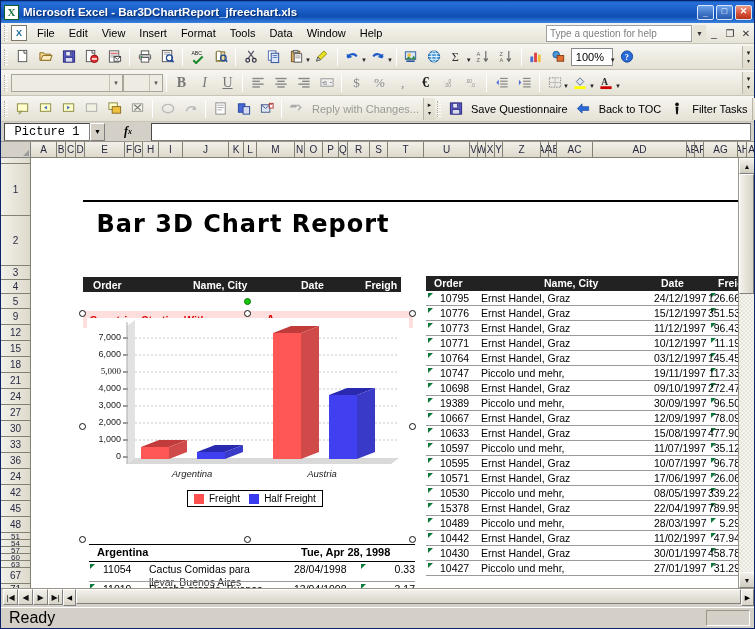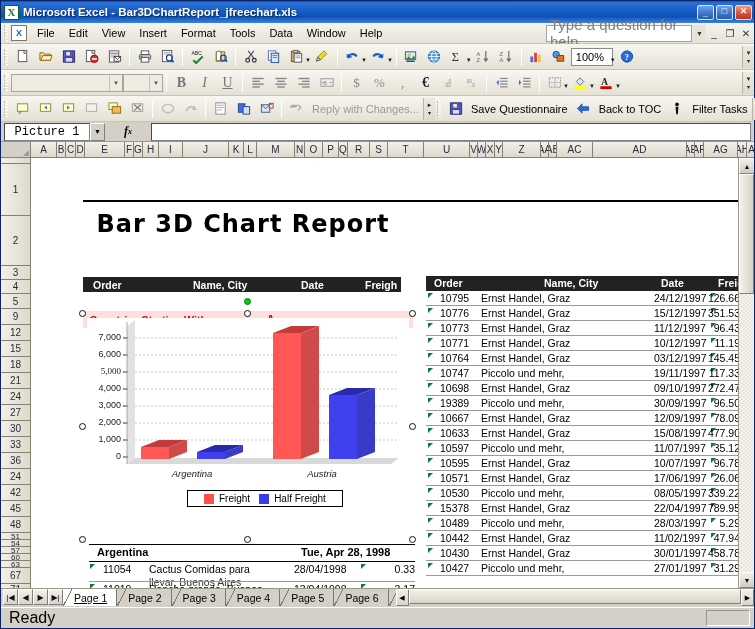--- a/index.html
+++ b/index.html
@@ -75,21 +75,21 @@
     display:flex;align-items:center;justify-content:center;
     color:#1a6a9a;font-size:9px;font-weight:bold;
   }
   .menu-item {
     padding: 2px 7px; font-size: 11px; color: #000; white-space: nowrap;
   }
   .menu-spacer { flex: 1; }
   .askbox {
     width: 146px; height: 17px;
     background: #fff; border: 1px solid #a0a0a0;
-    font-size: 15px; color: #808080;
+    font-size: 10px; color: #808080;
     padding: 1px 3px; display: flex; align-items: center;
     margin-right: 1px;
   }
   .dropbtn {
     width: 13px; height: 17px;
     background: #e6e3d7; border: 1px solid transparent;
     display: flex; align-items: center; justify-content: center;
     font-size: 7px; color: #333;
   }
   .mdibtn {
@@ -223,21 +223,21 @@
     font-size: 10.5px; font-style: italic; font-weight: bold;
     color: #e00000; text-decoration: underline;
   }
   .csw-a { font-size: 12px; font-weight: bold; color: #e00000; font-style: normal;}
 
   .chartbox { position: absolute; background: #fff; }
   .axis-lbl { position: absolute; font-size: 9px; color: #222; text-align: right; }
   .cat-lbl { position: absolute; font-size: 9.5px; color: #222; font-style: italic; text-align:center;}
   .legend {
     position: absolute; border: 1px solid #000; background:#fff;
-    display: flex; align-items: center; gap: 5px; padding: 2px 16px;
+    display: flex; align-items: center; gap: 5px; padding: 2px 6px;
     font-size: 10px;
   }
   .lg-sw { width: 10px; height: 10px; display:inline-block; }
 
   .grp-row { position: absolute; font-size: 11px; font-weight: bold; color:#000; }
   .grp-rule { position: absolute; border-bottom: 1px solid #000; }
   .drow { position: absolute; font-size: 10.5px; color: #000; border-bottom: 1px solid #9a9a9a; height: 15px;}
   .cell { position: absolute; white-space: nowrap; overflow: hidden; }
   .cmt {
     position: absolute; width: 0; height: 0;
@@ -1138,41 +1138,20 @@
     </div>
   </div>
 
   <div class="tabrow">
     <div class="navbtns">
       <div class="navbtn">|◀</div>
       <div class="navbtn">◀</div>
       <div class="navbtn">▶</div>
       <div class="navbtn">▶|</div>
     </div>
-    <div class="tabs" id="sheet-tabs">
-        <div class="tab active">
-          <span>Page 1</span>
-        </div>
-        <div class="tab">
-          <span>Page 2</span>
-        </div>
-        <div class="tab">
-          <span>Page 3</span>
-        </div>
-        <div class="tab">
-          <span>Page 4</span>
-        </div>
-        <div class="tab">
-          <span>Page 5</span>
-        </div>
-        <div class="tab">
-          <span>Page 6</span>
-        </div>
-        <div class="tab"></div>
-      </div>
     <div class="tab-scroll">◀</div>
     <div class="hthumb-area">
       <div style="flex:1;height:15px;background:linear-gradient(to bottom,#f2f0ea,#d8d4c8);border:1px solid;border-color:#fff #808080 #808080 #fff;"></div>
     </div>
     <div class="tab-scroll">▶</div>
   </div>
 
   <div class="statusbar">
     <span class="status-text">Ready</span>
     <span class="status-boxes">

